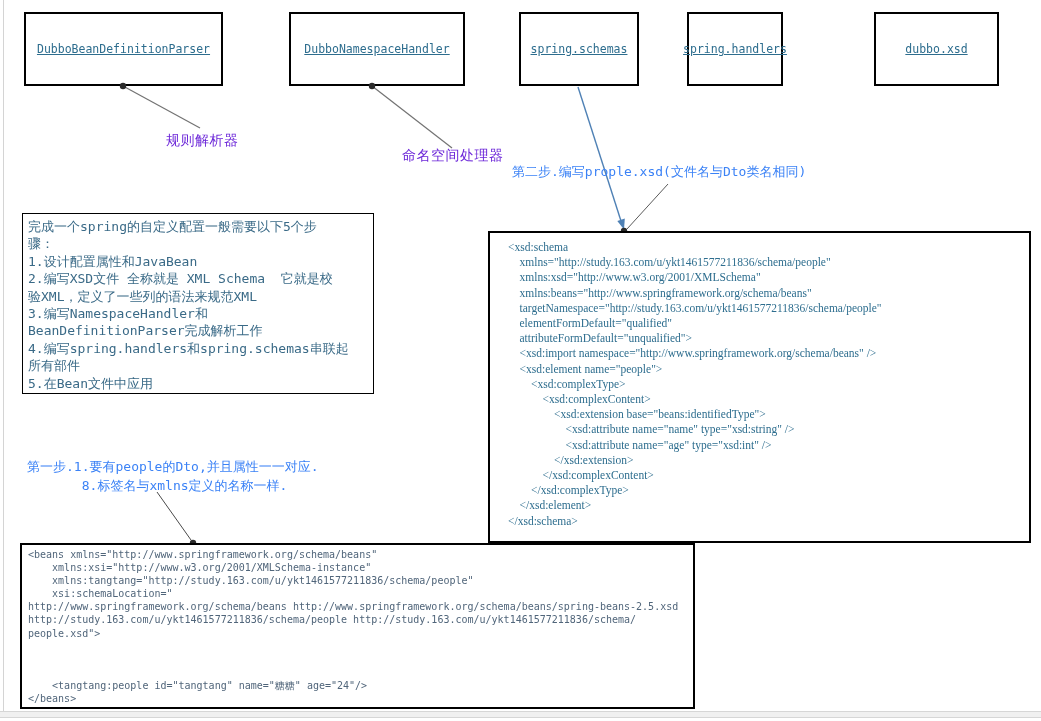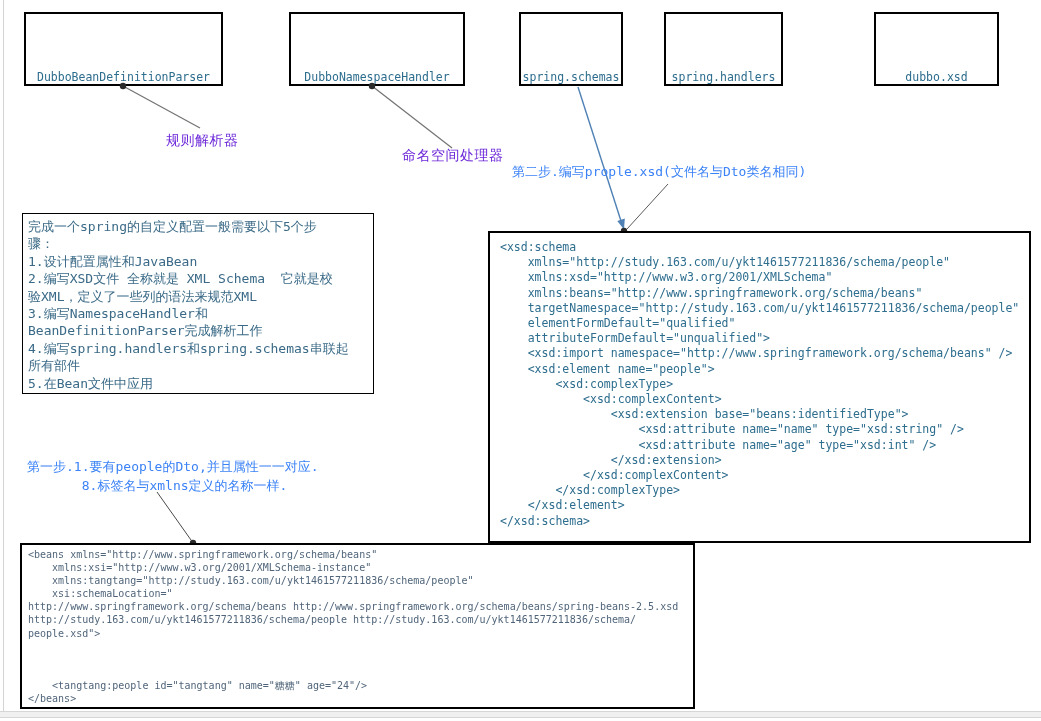--- a/index.html
+++ b/index.html
@@ -17,27 +17,27 @@
   }
   .scroll-strip{
     position:absolute;left:0;top:711px;width:1041px;height:7px;
     background:#f0f0f0;border-top:1px solid #d6d6d6;border-bottom:1px solid #d6d6d6;
     box-sizing:border-box;
   }
   
   .ebox{
     position:absolute;top:12px;height:74px;
     border:2px solid #000;background:#fff;box-sizing:border-box;
-    display:flex;align-items:flex-end;justify-content:center;
-    font-size:11.5px;color:#2d6d8e;white-space:nowrap;
+    display:flex;align-items:center;justify-content:center;
+    font-size:11.5px;color:#2d6d8e;white-space:nowrap;text-decoration:underline;
   }
   .ebox.b1{left:24px;width:199px;}
   .ebox.b2{left:289px;width:176px;}
-  .ebox.b3{left:519px;width:104px;}
-  .ebox.b4{left:664px;width:119px;}
+  .ebox.b3{left:519px;width:120px;}
+  .ebox.b4{left:687px;width:96px;}
   .ebox.b5{left:874px;width:125px;}
   
   svg.overlay{position:absolute;left:0;top:0;width:1041px;height:721px;pointer-events:none;}
   
   .callout{
     position:absolute;font-size:14px;color:#6d28d9;white-space:nowrap;
     letter-spacing:0.5px;
   }
   .callout.parser{left:166px;top:132px;}
   .callout.handler{left:402px;top:147px;}
@@ -53,23 +53,23 @@
     position:absolute;left:22px;top:197px;width:352px;height:181px;
     border:1px solid #000;box-sizing:border-box;background:#fff;
     padding:4px 5px;
     font-size:13px;line-height:17.4px;color:#3a6a87;
     white-space:pre-wrap;overflow:hidden;margin-top:16px;
   }
   
   .xsd-box{
     position:absolute;left:488px;top:231px;width:543px;height:312px;
     border:2px solid #000;box-sizing:border-box;background:#fff;
-    padding:7px 0 0 10px;
+    padding:7px 0 0 18px;
     font-size:11.5px;line-height:15.2px;color:#2d6d8e;
-    white-space:pre;overflow:hidden;margin:0;
+    white-space:pre;overflow:hidden;margin:0;font-family:Liberation Serif, serif;
   }
   
   .beans-box{
     position:absolute;left:20px;top:543px;width:675px;height:166px;
     border:2px solid #000;box-sizing:border-box;background:#fff;
     padding:3px 0 16px 6px;
     font-size:10px;line-height:13.1px;color:#50657a;
     white-space:pre;overflow:hidden;margin:0;
   }
 </style>

